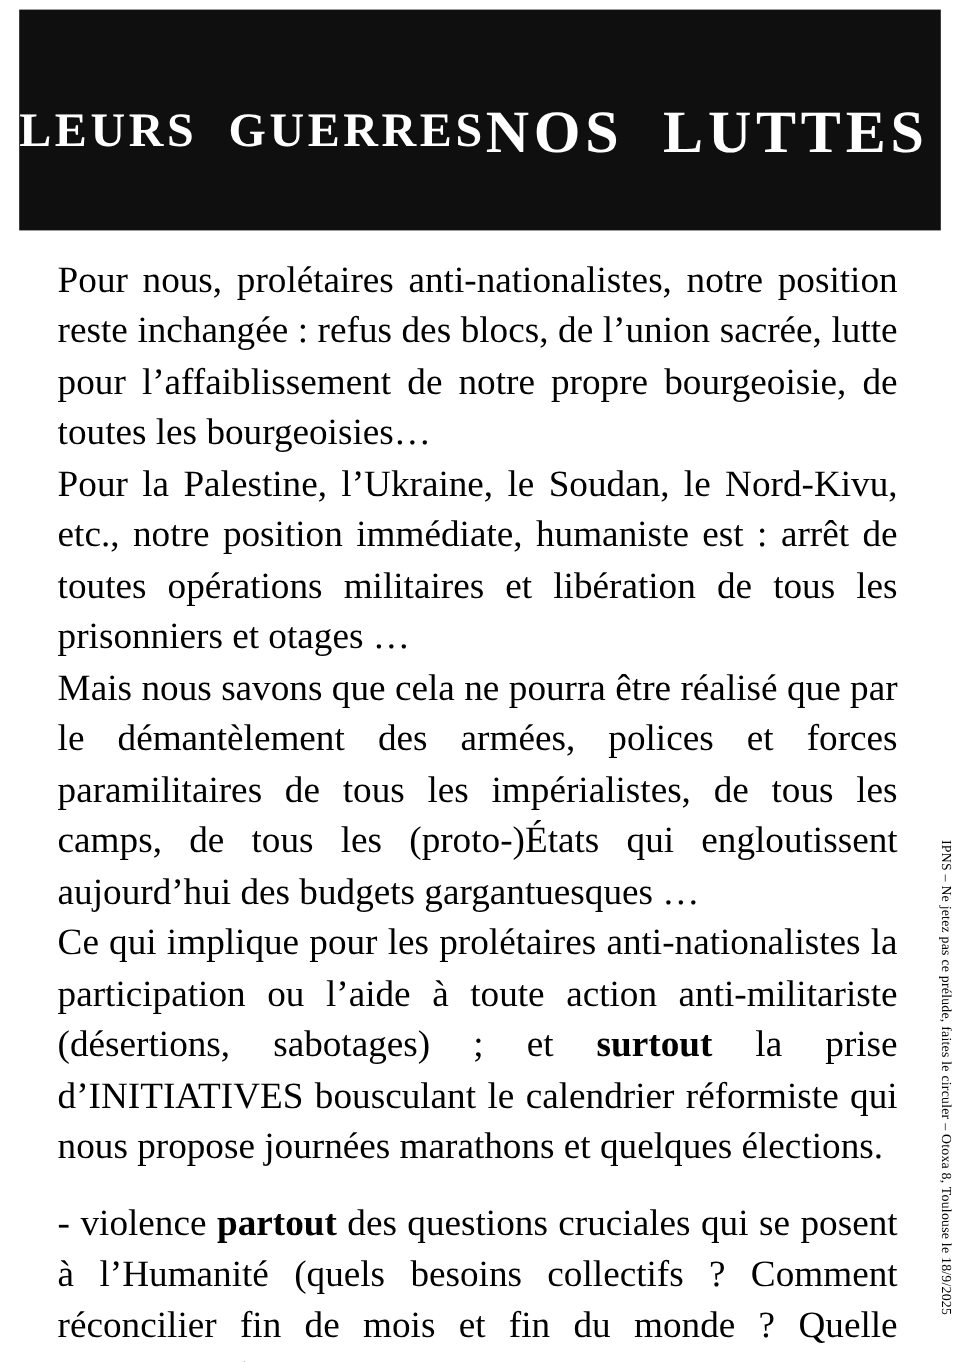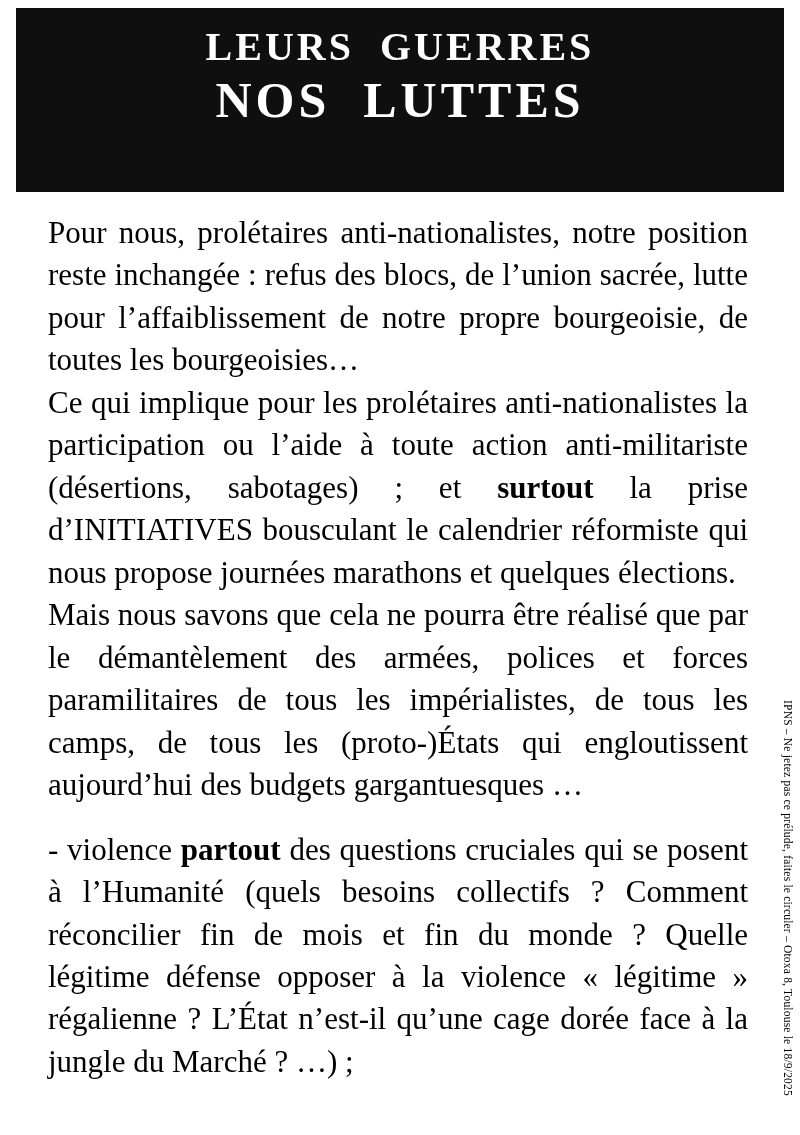--- a/index.html
+++ b/index.html
@@ -19,21 +19,21 @@
   
   .banner {
     position: absolute;
     left: 16px;
     top: 8px;
     width: 768px;
     height: 184px;
     background: #100f10;
     color: #ffffff;
     display: flex;
-    flex-direction: column;
+    flex-direction: row;
     align-items: center;
     justify-content: flex-start;
     box-sizing: border-box;
     padding-top: 18px;
   }
   .banner .line1 {
     font-family: "Liberation Serif", "DejaVu Serif", serif;
     font-weight: bold;
     font-size: 40px;
     letter-spacing: 3px;
@@ -92,23 +92,24 @@
 
 <div class="banner">
   <div class="line1">LEURS  GUERRES</div>
   <div class="line2">NOS  LUTTES</div>
 </div>
 
 <div class="content">
 
   <p class="para">Pour nous, prolétaires anti-nationalistes, notre position reste inchangée : refus des blocs, de l’union sacrée, lutte pour l’affaiblissement de notre propre bourgeoisie, de toutes les bourgeoisies…</p>
 
+  <p class="para">Pour la Palestine, l’Ukraine, le Soudan, le Nord-Kivu, etc., notre position immédiate, humaniste est : arrêt de toutes opérations militaires et libération de tous les prisonniers et otages …</p>
+
+  <p class="para">Mais nous savons que cela ne pourra être réalisé que par le démantèlement des armées, polices et forces paramilitaires de tous les impérialistes, de tous les camps, de tous les (proto-)États qui engloutissent aujourd’hui des budgets gargantuesques …</p>
 
   <p class="para"><span>Ce qui implique pour les prolétaires anti-nationalistes la participation ou l’aide à toute action anti-militariste (désertions, sabotages) ; et </span><b>surtout</b><span> la prise d’INITIATIVES bousculant le calendrier réformiste qui nous propose journées marathons et quelques élections.</span></p>
-
-  <p class="para">Mais nous savons que cela ne pourra être réalisé que par le démantèlement des armées, polices et forces paramilitaires de tous les impérialistes, de tous les camps, de tous les (proto-)États qui engloutissent aujourd’hui des budgets gargantuesques …</p>
 
 
   <p class="para block-gap"><span>- violence </span><b>partout</b><span> des questions cruciales qui se posent à l’Humanité (quels besoins collectifs ? Comment réconcilier fin de mois et fin du monde ? Quelle légitime défense opposer à la violence « légitime » régalienne ? L’État n’est-il qu’une cage dorée face à la jungle du Marché ? …) ;</span></p>
 
 </div>
 
 <div class="side-credit">IPNS – Ne jetez pas ce prélude, faites le circuler – Otoxa 8, Toulouse le 18/9/2025</div>
 
 </body></html>

